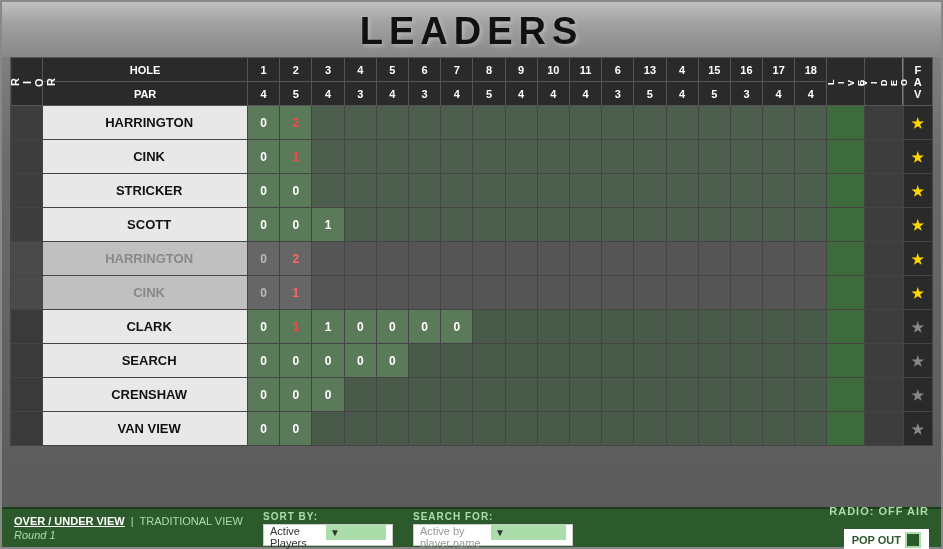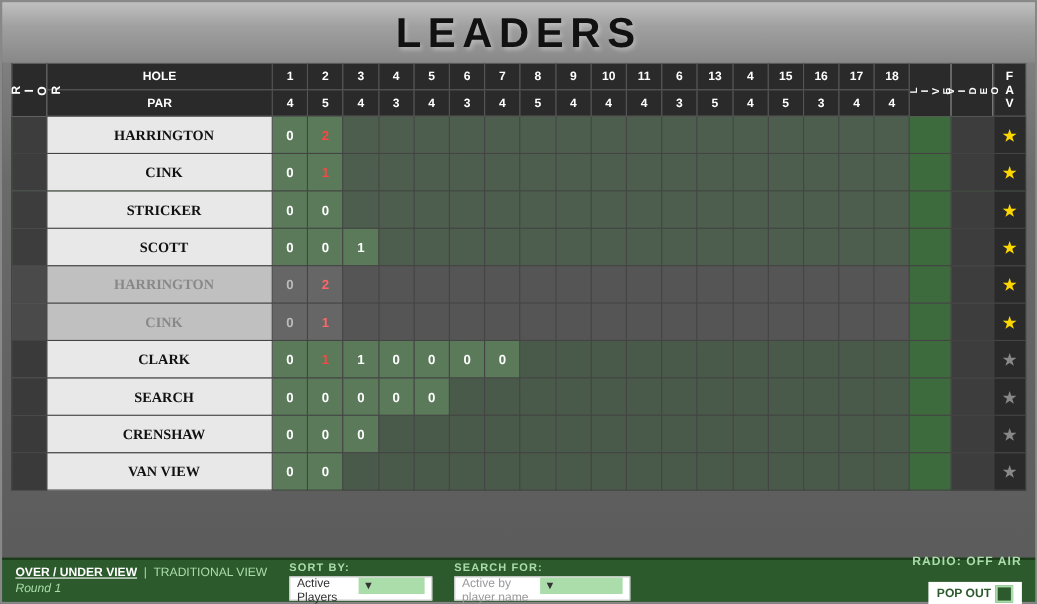--- a/index.html
+++ b/index.html
@@ -131,21 +131,20 @@
     }
 
     .name-cell {
       text-align: center;
       padding-left: 8px !important;
       font-size: 13px !important;
       font-weight: bold !important;
       background: #e8e8e8 !important;
       color: #111;
       width: 140px;
-      font-family: Liberation Serif, serif;
     }
 
     .name-cell.grayed-name {
       background: #c0c0c0 !important;
       color: #888 !important;
     }
 
     .live-cell {
       background: #3d6b3d !important;
       width: 28px;

